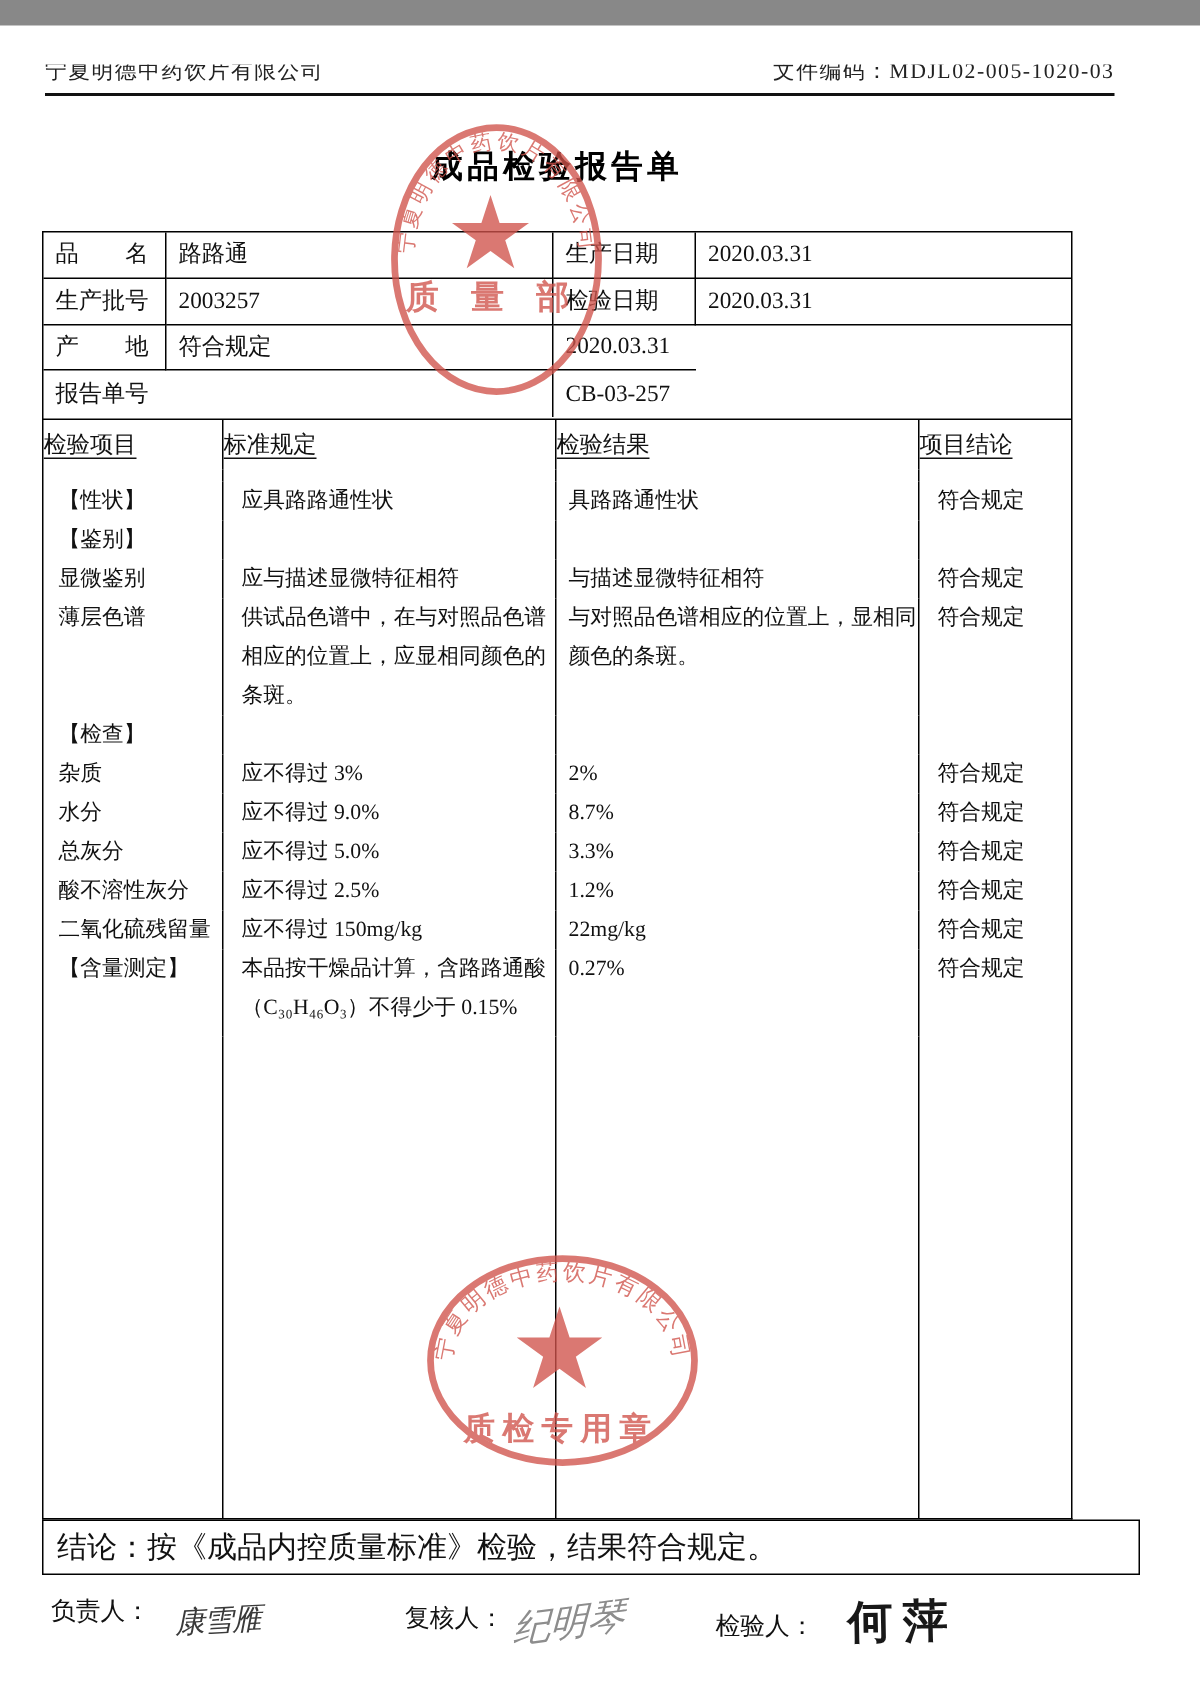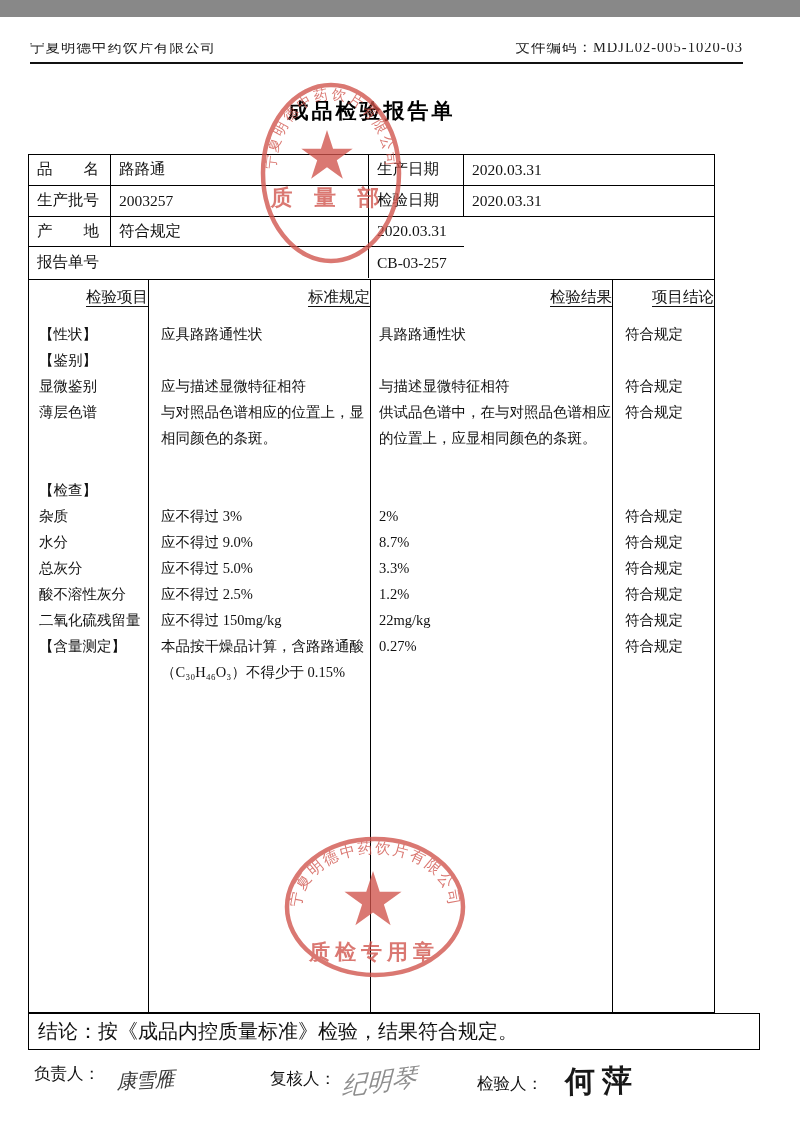--- a/index.html
+++ b/index.html
@@ -29,21 +29,21 @@
   .maintable{position:absolute;left:28px;top:263px;width:687px;height:733px;
              border:1.5px solid #000;border-top:none;box-sizing:border-box;
              display:flex;flex-direction:column;font-size:14.5px;}
   .mrow{display:grid;grid-template-columns:120px 222px 242px 101px;flex:0 0 auto;}
   .mrow.fill{flex:1 1 auto;}
   .mc{border-right:1.5px solid #000;box-sizing:border-box;line-height:26px;overflow:hidden;}
   .mc:nth-child(1){padding-left:10px;}
   .mc:nth-child(2){padding-left:12px;padding-right:0;}
   .mc:nth-child(3){padding-left:8px;padding-right:0;}
   .mc:nth-child(4){border-right:none;padding-left:12px;}
-  .mhead{height:33px;display:flex;align-items:center;justify-content:flex-end;
+  .mhead{height:33px;display:flex;align-items:center;justify-content:flex-start;
          font-size:15.5px;padding:0 !important;}
   .mhead span{text-decoration:underline;text-underline-offset:4px;}
   .pad-top{height:8px;}
   .h26{height:26px;} .h78{height:78px;} .h58{height:58px;}
   
   .conclusion{position:absolute;left:28px;top:996px;width:732px;height:37px;
               border:1.5px solid #000;box-sizing:border-box;
               display:flex;align-items:center;padding-left:9px;font-size:20px;}
   
   .sigrow{position:absolute;left:0;top:1038px;width:800px;height:70px;font-size:16.5px;}
@@ -129,22 +129,22 @@
       <div class="mc h26"></div>
     </div>
     <div class="mrow">
       <div class="mc h26">显微鉴别</div>
       <div class="mc h26">应与描述显微特征相符</div>
       <div class="mc h26">与描述显微特征相符</div>
       <div class="mc h26">符合规定</div>
     </div>
     <div class="mrow">
       <div class="mc h78">薄层色谱</div>
+      <div class="mc h78">供试品色谱中，在与对照品色谱相应的位置上，应显相同颜色的条斑。</div>
       <div class="mc h78">与对照品色谱相应的位置上，显相同颜色的条斑。</div>
-      <div class="mc h78">供试品色谱中，在与对照品色谱相应的位置上，应显相同颜色的条斑。</div>
       <div class="mc h78">符合规定</div>
     </div>
     <div class="mrow">
       <div class="mc h26">【检查】</div>
       <div class="mc h26"></div>
       <div class="mc h26"></div>
       <div class="mc h26"></div>
     </div>
     <div class="mrow">
       <div class="mc h26">杂质</div>

